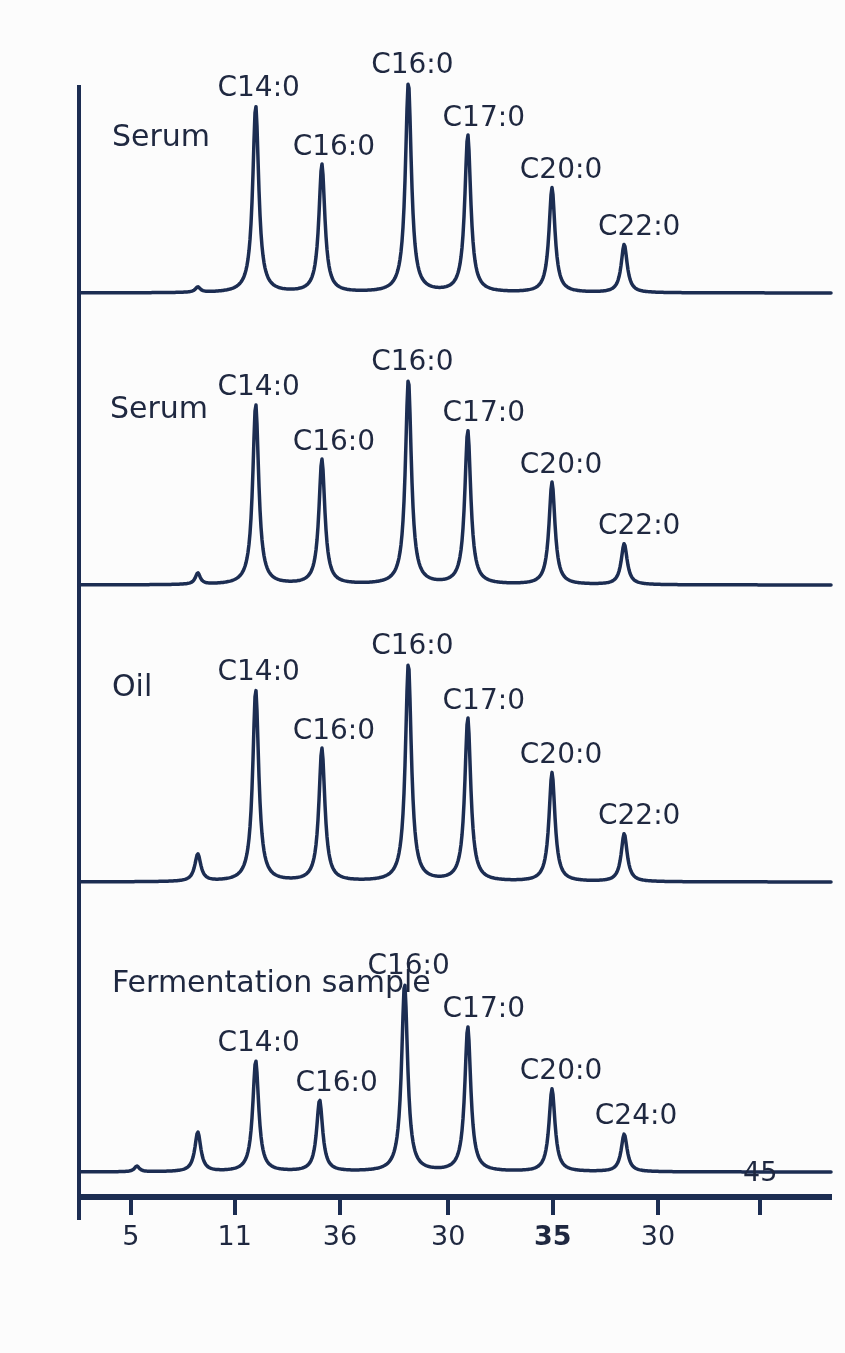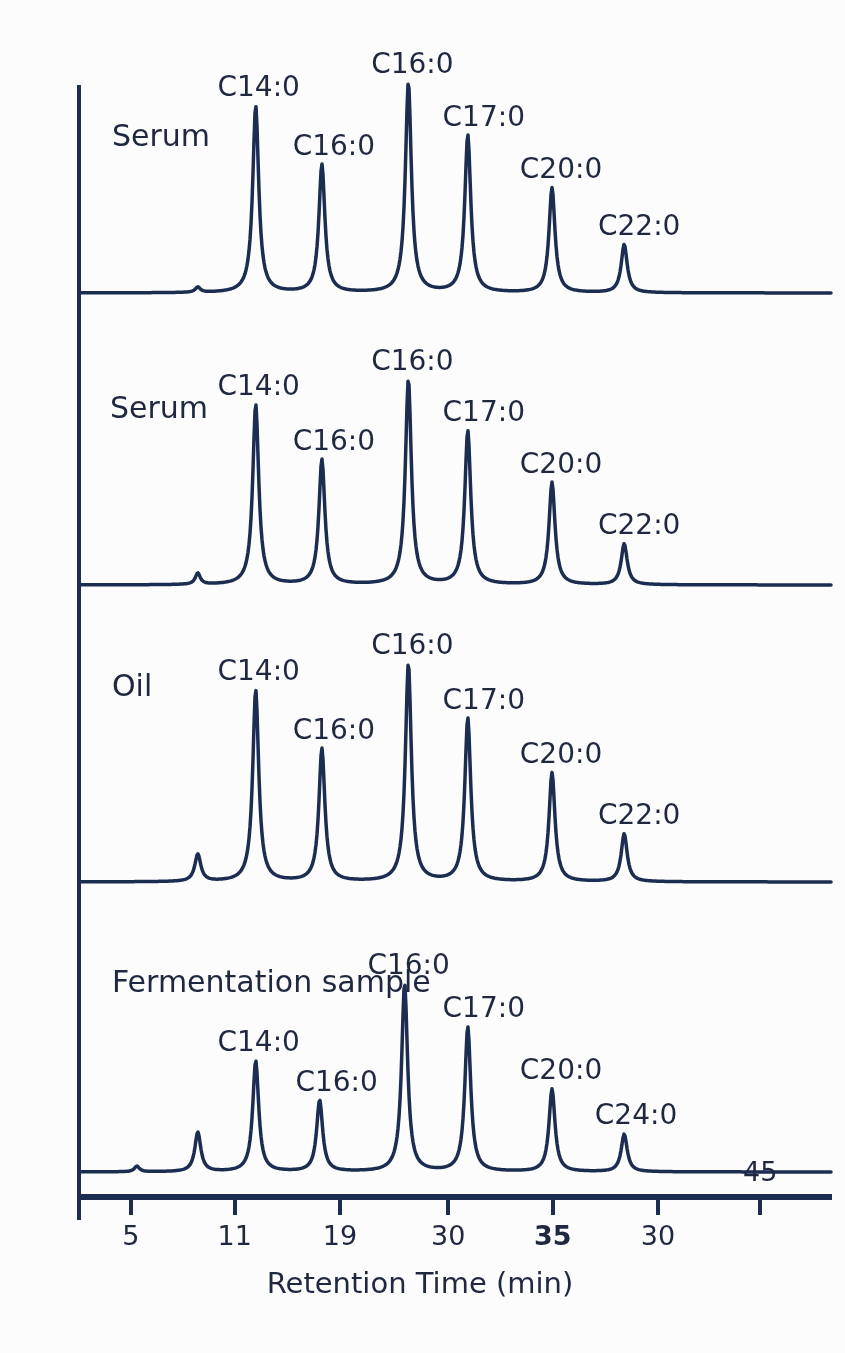--- a/index.html
+++ b/index.html
@@ -35,21 +35,20 @@
 </style>
 </head>
 <body>
 
 <div id="figure">
 
   <div class="axis-line" style="left:77px;top:85px;width:4px;height:1135px;"></div>
 
   <div class="axis-line" style="left:77px;top:1194px;width:755px;height:6px;"></div>
 
-  <div class="axis-title" style="left:420px;top:1266px;">Retention Time (min)</div>
 
 <div class="sample-label" style="left: 112px; top: 118px;">Serum</div>
     <svg class="trace" width="760" height="247" style="left: 79px; top: 60px;">
       <path d="M 0 233 L 0 232.84 L 1 232.84 L 2 232.84 L 3 232.84 L 4 232.84 L 5 232.84 L 6 232.84 L 7 232.83 L 8 232.83 L 9 232.83 L 10 232.83 L 11 232.83 L 12 232.83 L 13 232.82 L 14 232.82 L 15 232.82 L 16 232.82 L 17 232.82 L 18 232.81 L 19 232.81 L 20 232.81 L 21 232.81 L 22 232.81 L 23 232.80 L 24 232.80 L 25 232.80 L 26 232.80 L 27 232.80 L 28 232.79 L 29 232.79 L 30 232.79 L 31 232.79 L 32 232.78 L 33 232.78 L 34 232.78 L 35 232.78 L 36 232.77 L 37 232.77 L 38 232.77 L 39 232.77 L 40 232.76 L 41 232.76 L 42 232.76 L 43 232.75 L 44 232.75 L 45 232.75 L 46 232.75 L 47 232.74 L 48 232.74 L 49 232.74 L 50 232.73 L 51 232.73 L 52 232.72 L 53 232.72 L 54 232.72 L 55 232.71 L 56 232.71 L 57 232.71 L 58 232.70 L 59 232.70 L 60 232.69 L 61 232.69 L 62 232.68 L 63 232.68 L 64 232.67 L 65 232.67 L 66 232.66 L 67 232.66 L 68 232.65 L 69 232.65 L 70 232.64 L 71 232.63 L 72 232.63 L 73 232.62 L 74 232.62 L 75 232.61 L 76 232.60 L 77 232.59 L 78 232.59 L 79 232.58 L 80 232.57 L 81 232.56 L 82 232.55 L 83 232.54 L 84 232.54 L 85 232.53 L 86 232.51 L 87 232.50 L 88 232.49 L 89 232.48 L 90 232.47 L 91 232.46 L 92 232.44 L 93 232.43 L 94 232.41 L 95 232.39 L 96 232.38 L 97 232.36 L 98 232.34 L 99 232.31 L 100 232.29 L 101 232.26 L 102 232.23 L 103 232.20 L 104 232.16 L 105 232.11 L 106 232.06 L 107 232.00 L 108 231.93 L 109 231.84 L 110 231.72 L 111 231.57 L 112 231.38 L 113 231.10 L 114 230.72 L 115 230.16 L 116 229.35 L 117 228.27 L 118 227.20 L 119 226.83 L 120 227.49 L 121 228.57 L 122 229.51 L 123 230.16 L 124 230.59 L 125 230.87 L 126 231.05 L 127 231.17 L 128 231.24 L 129 231.28 L 130 231.30 L 131 231.30 L 132 231.29 L 133 231.26 L 134 231.23 L 135 231.18 L 136 231.13 L 137 231.07 L 138 231.00 L 139 230.92 L 140 230.84 L 141 230.74 L 142 230.64 L 143 230.52 L 144 230.39 L 145 230.25 L 146 230.10 L 147 229.92 L 148 229.74 L 149 229.52 L 150 229.29 L 151 229.03 L 152 228.74 L 153 228.41 L 154 228.03 L 155 227.61 L 156 227.12 L 157 226.57 L 158 225.93 L 159 225.18 L 160 224.30 L 161 223.26 L 162 222.02 L 163 220.52 L 164 218.69 L 165 216.43 L 166 213.60 L 167 209.98 L 168 205.30 L 169 199.13 L 170 190.82 L 171 179.46 L 172 163.74 L 173 142.08 L 174 113.48 L 175 80.28 L 176 52.72 L 177 46.65 L 178 66.48 L 179 99.00 L 180 130.26 L 181 154.92 L 182 173.04 L 183 186.10 L 184 195.59 L 185 202.58 L 186 207.83 L 187 211.84 L 188 214.96 L 189 217.42 L 190 219.39 L 191 220.99 L 192 222.31 L 193 223.39 L 194 224.30 L 195 225.07 L 196 225.71 L 197 226.27 L 198 226.74 L 199 227.14 L 200 227.49 L 201 227.79 L 202 228.04 L 203 228.26 L 204 228.45 L 205 228.61 L 206 228.74 L 207 228.85 L 208 228.93 L 209 228.99 L 210 229.04 L 211 229.06 L 212 229.06 L 213 229.05 L 214 229.01 L 215 228.96 L 216 228.88 L 217 228.77 L 218 228.64 L 219 228.49 L 220 228.29 L 221 228.07 L 222 227.79 L 223 227.47 L 224 227.08 L 225 226.63 L 226 226.08 L 227 225.43 L 228 224.64 L 229 223.68 L 230 222.50 L 231 221.04 L 232 219.20 L 233 216.86 L 234 213.82 L 235 209.82 L 236 204.45 L 237 197.11 L 238 186.95 L 239 172.92 L 240 154.16 L 241 131.66 L 242 111.32 L 243 103.96 L 244 114.87 L 245 136.48 L 246 158.49 L 247 176.27 L 248 189.42 L 249 198.92 L 250 205.80 L 251 210.86 L 252 214.65 L 253 217.54 L 254 219.78 L 255 221.55 L 256 222.97 L 257 224.11 L 258 225.06 L 259 225.84 L 260 226.49 L 261 227.04 L 262 227.51 L 263 227.91 L 264 228.25 L 265 228.55 L 266 228.81 L 267 229.03 L 268 229.23 L 269 229.40 L 270 229.54 L 271 229.67 L 272 229.79 L 273 229.88 L 274 229.97 L 275 230.04 L 276 230.10 L 277 230.15 L 278 230.19 L 279 230.22 L 280 230.25 L 281 230.26 L 282 230.27 L 283 230.27 L 284 230.27 L 285 230.25 L 286 230.23 L 287 230.20 L 288 230.16 L 289 230.12 L 290 230.07 L 291 230.00 L 292 229.93 L 293 229.85 L 294 229.76 L 295 229.65 L 296 229.54 L 297 229.41 L 298 229.26 L 299 229.09 L 300 228.91 L 301 228.70 L 302 228.47 L 303 228.21 L 304 227.92 L 305 227.59 L 306 227.22 L 307 226.79 L 308 226.30 L 309 225.74 L 310 225.10 L 311 224.35 L 312 223.47 L 313 222.43 L 314 221.20 L 315 219.72 L 316 217.93 L 317 215.73 L 318 212.99 L 319 209.54 L 320 205.12 L 321 199.35 L 322 191.69 L 323 181.32 L 324 167.06 L 325 147.31 L 326 120.32 L 327 85.77 L 328 48.80 L 329 24.29 L 330 28.13 L 331 57.50 L 332 94.84 L 333 127.66 L 334 152.69 L 335 170.88 L 336 184.01 L 337 193.59 L 338 200.68 L 339 206.04 L 340 210.16 L 341 213.38 L 342 215.93 L 343 217.98 L 344 219.64 L 345 221.01 L 346 222.14 L 347 223.09 L 348 223.88 L 349 224.55 L 350 225.11 L 351 225.59 L 352 225.99 L 353 226.33 L 354 226.61 L 355 226.84 L 356 227.03 L 357 227.18 L 358 227.28 L 359 227.36 L 360 227.39 L 361 227.40 L 362 227.36 L 363 227.29 L 364 227.18 L 365 227.03 L 366 226.84 L 367 226.59 L 368 226.29 L 369 225.92 L 370 225.47 L 371 224.92 L 372 224.27 L 373 223.47 L 374 222.51 L 375 221.32 L 376 219.86 L 377 218.04 L 378 215.74 L 379 212.79 L 380 208.97 L 381 203.90 L 382 197.08 L 383 187.75 L 384 174.81 L 385 156.96 L 386 133.26 L 387 105.39 L 388 81.50 L 389 74.95 L 390 90.54 L 391 117.71 L 392 144.35 L 393 165.55 L 394 181.16 L 395 192.44 L 396 200.62 L 397 206.65 L 398 211.18 L 399 214.65 L 400 217.34 L 401 219.48 L 402 221.19 L 403 222.59 L 404 223.74 L 405 224.69 L 406 225.50 L 407 226.18 L 408 226.76 L 409 227.26 L 410 227.69 L 411 228.07 L 412 228.40 L 413 228.69 L 414 228.95 L 415 229.18 L 416 229.38 L 417 229.56 L 418 229.72 L 419 229.86 L 420 229.99 L 421 230.10 L 422 230.20 L 423 230.29 L 424 230.37 L 425 230.44 L 426 230.50 L 427 230.56 L 428 230.60 L 429 230.64 L 430 230.68 L 431 230.70 L 432 230.72 L 433 230.73 L 434 230.74 L 435 230.74 L 436 230.73 L 437 230.72 L 438 230.70 L 439 230.67 L 440 230.63 L 441 230.59 L 442 230.54 L 443 230.47 L 444 230.40 L 445 230.31 L 446 230.21 L 447 230.09 L 448 229.96 L 449 229.80 L 450 229.62 L 451 229.41 L 452 229.17 L 453 228.89 L 454 228.57 L 455 228.18 L 456 227.73 L 457 227.19 L 458 226.55 L 459 225.77 L 460 224.82 L 461 223.64 L 462 222.17 L 463 220.29 L 464 217.87 L 465 214.69 L 466 210.43 L 467 204.62 L 468 196.59 L 469 185.49 L 470 170.55 L 471 152.30 L 472 135.03 L 473 127.40 L 474 134.82 L 475 152.03 L 476 170.31 L 477 185.33 L 478 196.50 L 479 204.58 L 480 210.43 L 481 214.72 L 482 217.93 L 483 220.38 L 484 222.27 L 485 223.76 L 486 224.95 L 487 225.92 L 488 226.72 L 489 227.38 L 490 227.93 L 491 228.39 L 492 228.79 L 493 229.13 L 494 229.43 L 495 229.68 L 496 229.90 L 497 230.10 L 498 230.27 L 499 230.42 L 500 230.55 L 501 230.67 L 502 230.77 L 503 230.87 L 504 230.95 L 505 231.02 L 506 231.08 L 507 231.13 L 508 231.18 L 509 231.22 L 510 231.25 L 511 231.27 L 512 231.29 L 513 231.30 L 514 231.31 L 515 231.31 L 516 231.30 L 517 231.28 L 518 231.26 L 519 231.23 L 520 231.19 L 521 231.13 L 522 231.07 L 523 230.99 L 524 230.90 L 525 230.79 L 526 230.66 L 527 230.50 L 528 230.31 L 529 230.08 L 530 229.81 L 531 229.47 L 532 229.06 L 533 228.55 L 534 227.91 L 535 227.10 L 536 226.05 L 537 224.67 L 538 222.83 L 539 220.32 L 540 216.86 L 541 212.06 L 542 205.55 L 543 197.37 L 544 189.08 L 545 184.41 L 546 186.54 L 547 193.94 L 548 202.49 L 549 209.75 L 550 215.21 L 551 219.18 L 552 222.04 L 553 224.14 L 554 225.71 L 555 226.89 L 556 227.81 L 557 228.54 L 558 229.11 L 559 229.58 L 560 229.97 L 561 230.29 L 562 230.56 L 563 230.78 L 564 230.98 L 565 231.15 L 566 231.29 L 567 231.42 L 568 231.53 L 569 231.63 L 570 231.72 L 571 231.80 L 572 231.87 L 573 231.93 L 574 231.99 L 575 232.04 L 576 232.09 L 577 232.13 L 578 232.17 L 579 232.21 L 580 232.24 L 581 232.27 L 582 232.30 L 583 232.33 L 584 232.35 L 585 232.38 L 586 232.40 L 587 232.42 L 588 232.44 L 589 232.46 L 590 232.47 L 591 232.49 L 592 232.50 L 593 232.52 L 594 232.53 L 595 232.54 L 596 232.56 L 597 232.57 L 598 232.58 L 599 232.59 L 600 232.60 L 601 232.61 L 602 232.62 L 603 232.63 L 604 232.63 L 605 232.64 L 606 232.65 L 607 232.66 L 608 232.66 L 609 232.67 L 610 232.68 L 611 232.68 L 612 232.69 L 613 232.70 L 614 232.70 L 615 232.71 L 616 232.71 L 617 232.72 L 618 232.72 L 619 232.73 L 620 232.73 L 621 232.74 L 622 232.74 L 623 232.74 L 624 232.75 L 625 232.75 L 626 232.76 L 627 232.76 L 628 232.76 L 629 232.77 L 630 232.77 L 631 232.77 L 632 232.78 L 633 232.78 L 634 232.78 L 635 232.79 L 636 232.79 L 637 232.79 L 638 232.79 L 639 232.80 L 640 232.80 L 641 232.80 L 642 232.80 L 643 232.81 L 644 232.81 L 645 232.81 L 646 232.81 L 647 232.82 L 648 232.82 L 649 232.82 L 650 232.82 L 651 232.82 L 652 232.83 L 653 232.83 L 654 232.83 L 655 232.83 L 656 232.83 L 657 232.84 L 658 232.84 L 659 232.84 L 660 232.84 L 661 232.84 L 662 232.84 L 663 232.85 L 664 232.85 L 665 232.85 L 666 232.85 L 667 232.85 L 668 232.85 L 669 232.85 L 670 232.86 L 671 232.86 L 672 232.86 L 673 232.86 L 674 232.86 L 675 232.86 L 676 232.86 L 677 232.87 L 678 232.87 L 679 232.87 L 680 232.87 L 681 232.87 L 682 232.87 L 683 232.87 L 684 232.87 L 685 232.87 L 686 232.88 L 687 232.88 L 688 232.88 L 689 232.88 L 690 232.88 L 691 232.88 L 692 232.88 L 693 232.88 L 694 232.88 L 695 232.89 L 696 232.89 L 697 232.89 L 698 232.89 L 699 232.89 L 700 232.89 L 701 232.89 L 702 232.89 L 703 232.89 L 704 232.89 L 705 232.89 L 706 232.89 L 707 232.90 L 708 232.90 L 709 232.90 L 710 232.90 L 711 232.90 L 712 232.90 L 713 232.90 L 714 232.90 L 715 232.90 L 716 232.90 L 717 232.90 L 718 232.90 L 719 232.90 L 720 232.91 L 721 232.91 L 722 232.91 L 723 232.91 L 724 232.91 L 725 232.91 L 726 232.91 L 727 232.91 L 728 232.91 L 729 232.91 L 730 232.91 L 731 232.91 L 732 232.91 L 733 232.91 L 734 232.91 L 735 232.91 L 736 232.92 L 737 232.92 L 738 232.92 L 739 232.92 L 740 232.92 L 741 232.92 L 742 232.92 L 743 232.92 L 744 232.92 L 745 232.92 L 746 232.92 L 747 232.92 L 748 232.92 L 749 232.92 L 750 232.92 L 751 232.92 L 752 232.92" fill="none" stroke="#1c2d52" stroke-width="3.5" stroke-linejoin="round" stroke-linecap="round"></path>
     </svg>
     <div class="peak-label" style="left: 258.72px; top: 70.1px;">C14:0</div>
     <div class="peak-label" style="left: 333.896px; top: 128.9px;">C16:0</div>
     <div class="peak-label" style="left: 412.376px; top: 47px;">C16:0</div>
     <div class="peak-label" style="left: 483.784px; top: 99.5px;">C17:0</div>
     <div class="peak-label" style="left: 561.008px; top: 152px;">C20:0</div>
@@ -82,21 +81,21 @@
     <div class="peak-label" style="left: 336.64px; top: 1064.56px;">C16:0</div>
     <div class="peak-label" style="left: 408.616px; top: 948px;">C16:0</div>
     <div class="peak-label" style="left: 483.784px; top: 991.24px;">C17:0</div>
     <div class="peak-label" style="left: 561.008px; top: 1053.28px;">C20:0</div>
     <div class="peak-label" style="left: 636px; top: 1098.4px;">C24:0</div>
     <div class="tick" style="left: 128.888px; top: 1199px;"></div>
     <div class="tick-label" style="left: 130.888px; top: 1220px;">5</div>
     <div class="tick" style="left: 232.664px; top: 1199px;"></div>
     <div class="tick-label" style="left: 234.664px; top: 1220px;">11</div>
     <div class="tick" style="left: 337.944px; top: 1199px;"></div>
-    <div class="tick-label" style="left: 339.944px; top: 1220px;">19</div>
+    <div class="tick-label" style="left: 339.944px; top: 1220px;">36</div>
     <div class="tick" style="left: 446.232px; top: 1199px;"></div>
     <div class="tick-label" style="left: 448.232px; top: 1220px;">30</div>
     <div class="tick" style="left: 550.76px; top: 1199px;"></div>
     <div class="tick-label" style="left: 552.76px; top: 1220px; font-weight: bold;">35</div>
     <div class="tick" style="left: 656.04px; top: 1199px;"></div>
     <div class="tick-label" style="left: 658.04px; top: 1220px;">30</div>
     <div class="tick" style="left: 758.312px; top: 1199px;"></div>
     <div class="tick-label" style="left: 760.312px; top: 1156px;">45</div>
   </div>
 

